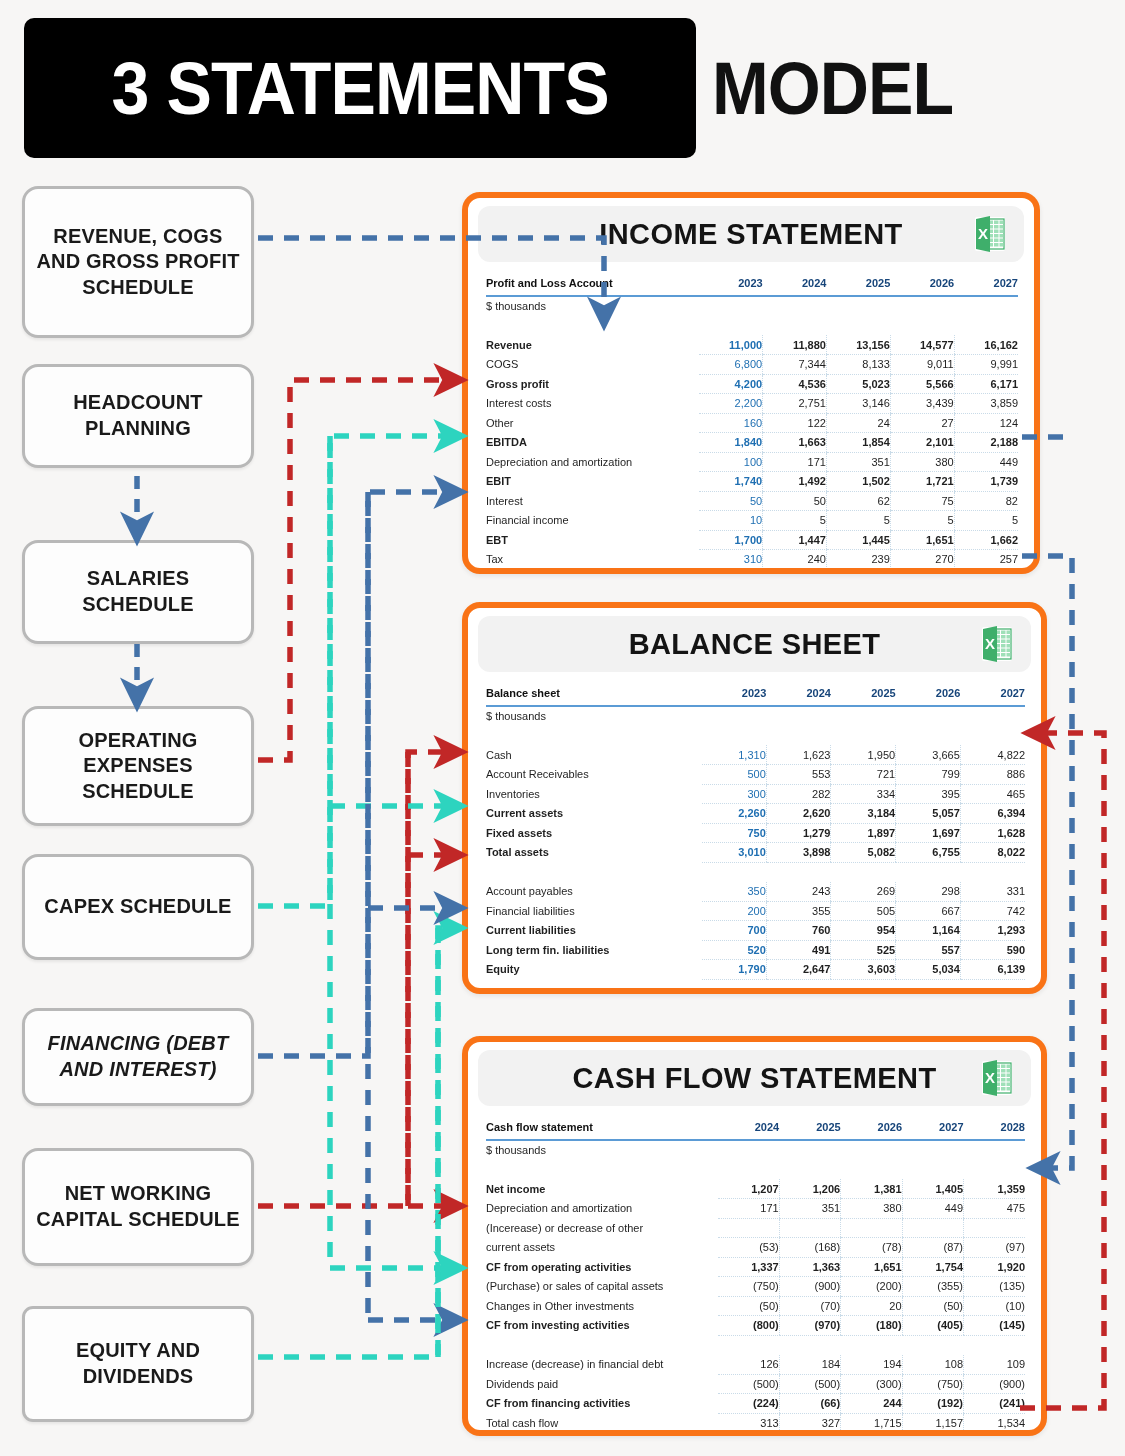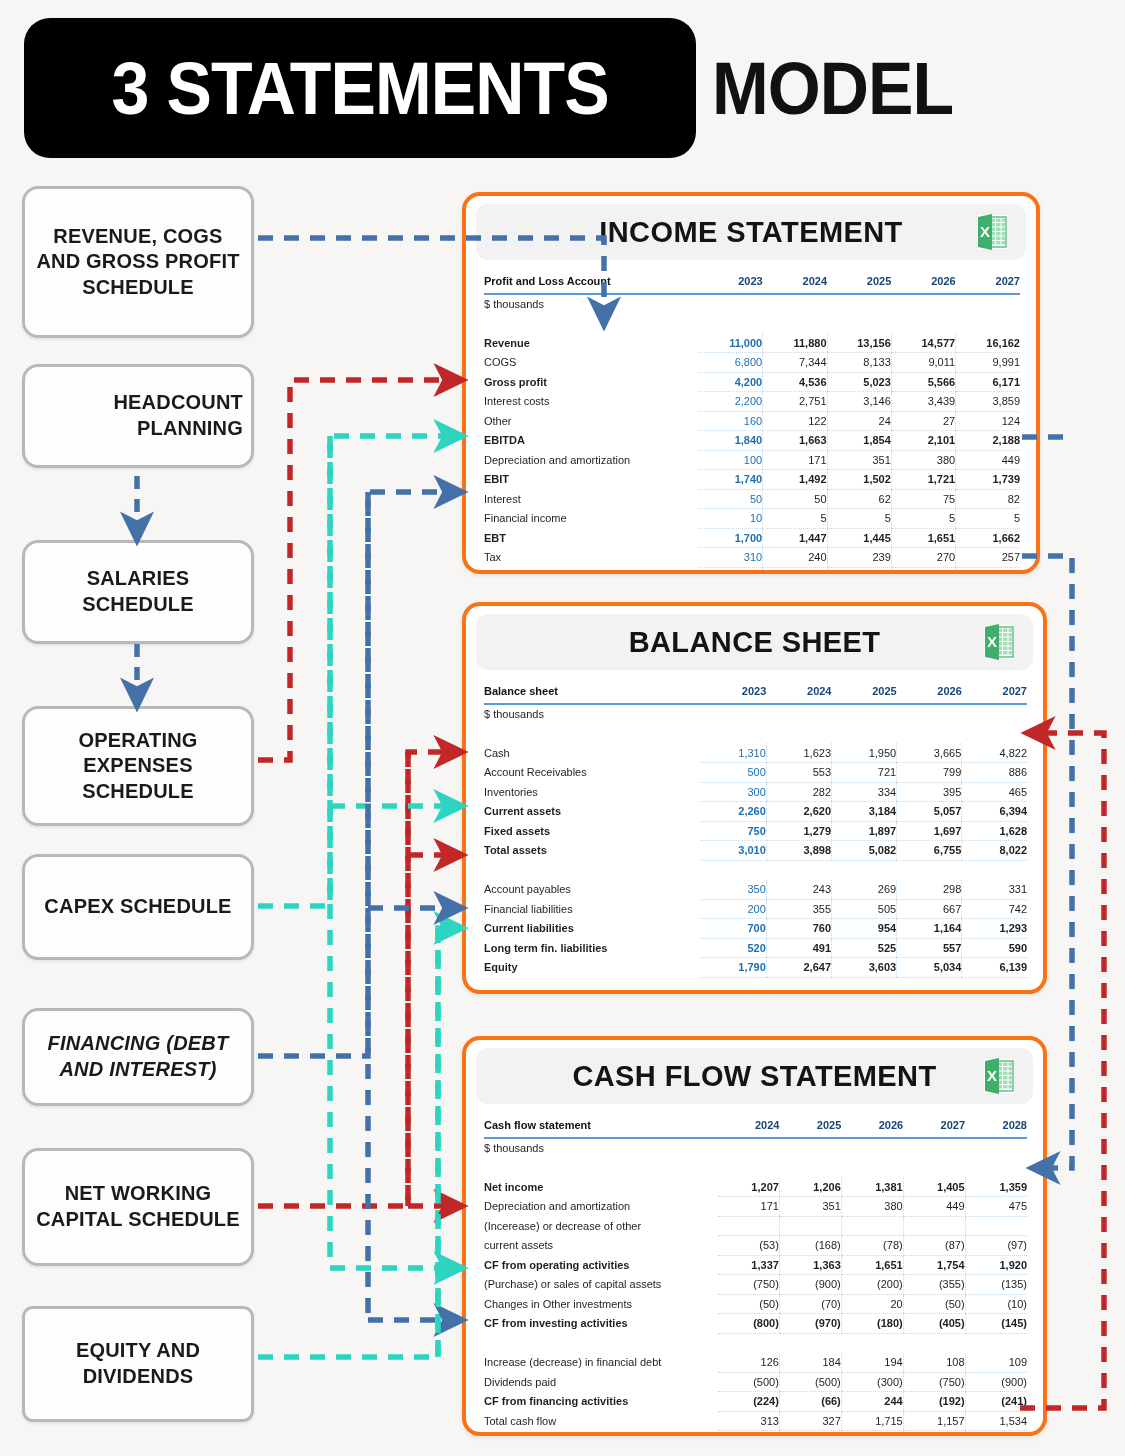--- a/index.html
+++ b/index.html
@@ -8,21 +8,21 @@
     width:1125px; height:1456px; position:relative;
     background:#f7f6f5;
     font-family:"Liberation Sans", sans-serif;
     overflow:hidden;
   }
 
   
   #header { position:absolute; left:0; top:0; width:1125px; height:180px; }
   #title-badge {
     position:absolute; left:24px; top:18px; width:672px; height:140px;
-    background:#000; border-radius:26px;
+    background:#000; border-radius:10px;
     display:flex; align-items:center; justify-content:center;
   }
   #title-badge-text {
     color:#fff; font-size:74px; font-weight:bold; letter-spacing:-1px;
     font-family:"Liberation Sans", sans-serif;
     transform:scaleX(0.92);
   }
   #title-suffix {
     position:absolute; left:712px; top:18px; height:140px;
     display:flex; align-items:center;
@@ -39,21 +39,21 @@
     box-shadow:0 2px 3px rgba(0,0,0,0.07);
   }
   .sched-box span {
     font-size:20px; font-weight:bold; color:#1a1a1a; line-height:1.28;
     letter-spacing:0.2px;
   }
 
   
   .panel {
     position:absolute;
-    background:#ffffff; border:4px solid #f97316; border-radius:18px;
+    background:#ffffff; border:6px solid #f97316; border-radius:18px;
     box-shadow:0 2px 5px rgba(0,0,0,0.08);
     overflow:hidden;
   }
   .panel-head {
     position:relative; margin:8px 10px 0 10px; height:56px;
     background:#f2f2f2; border-radius:12px;
     display:flex; align-items:center; justify-content:center;
   }
   .panel-title {
     font-size:29px; font-weight:bold; color:#141414; letter-spacing:0.4px;
@@ -96,21 +96,21 @@
   <div id="title-badge">
     <div id="title-badge-text">3 STATEMENTS</div>
   </div>
   <div id="title-suffix">MODEL</div>
 </div>
 
 <div id="schedule-column">
     <div class="sched-box" style="top: 186px; height: 152px;">
       <span>REVENUE, COGS AND GROSS PROFIT SCHEDULE</span>
     </div>
-    <div class="sched-box" style="top: 364px; height: 104px; text-align: right;">
+    <div class="sched-box" style="top: 364px; height: 104px;">
       <span>HEADCOUNT PLANNING</span>
     </div>
     <div class="sched-box" style="top: 540px; height: 104px;">
       <span>SALARIES SCHEDULE</span>
     </div>
     <div class="sched-box" style="top: 706px; height: 120px;">
       <span>OPERATING EXPENSES SCHEDULE</span>
     </div>
     <div class="sched-box" style="top: 854px; height: 106px;">
       <span>CAPEX SCHEDULE</span>

